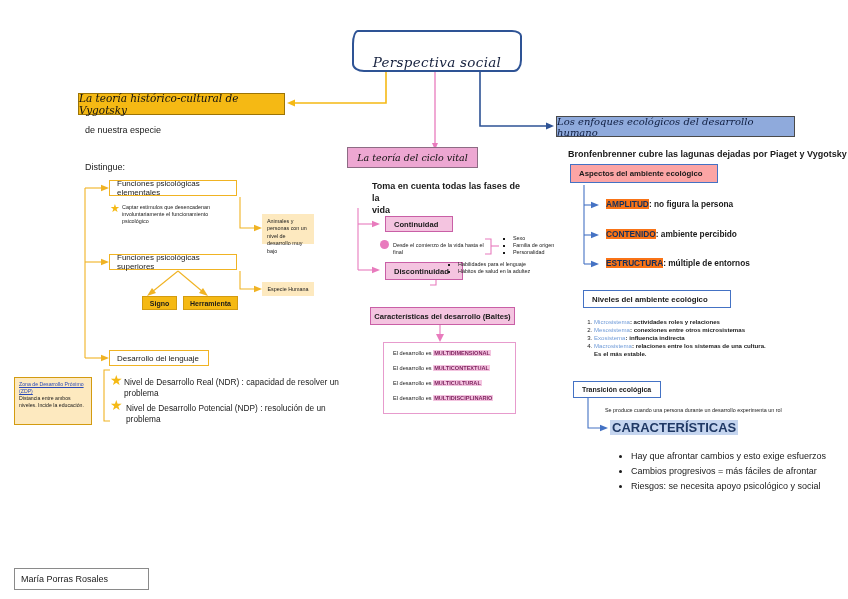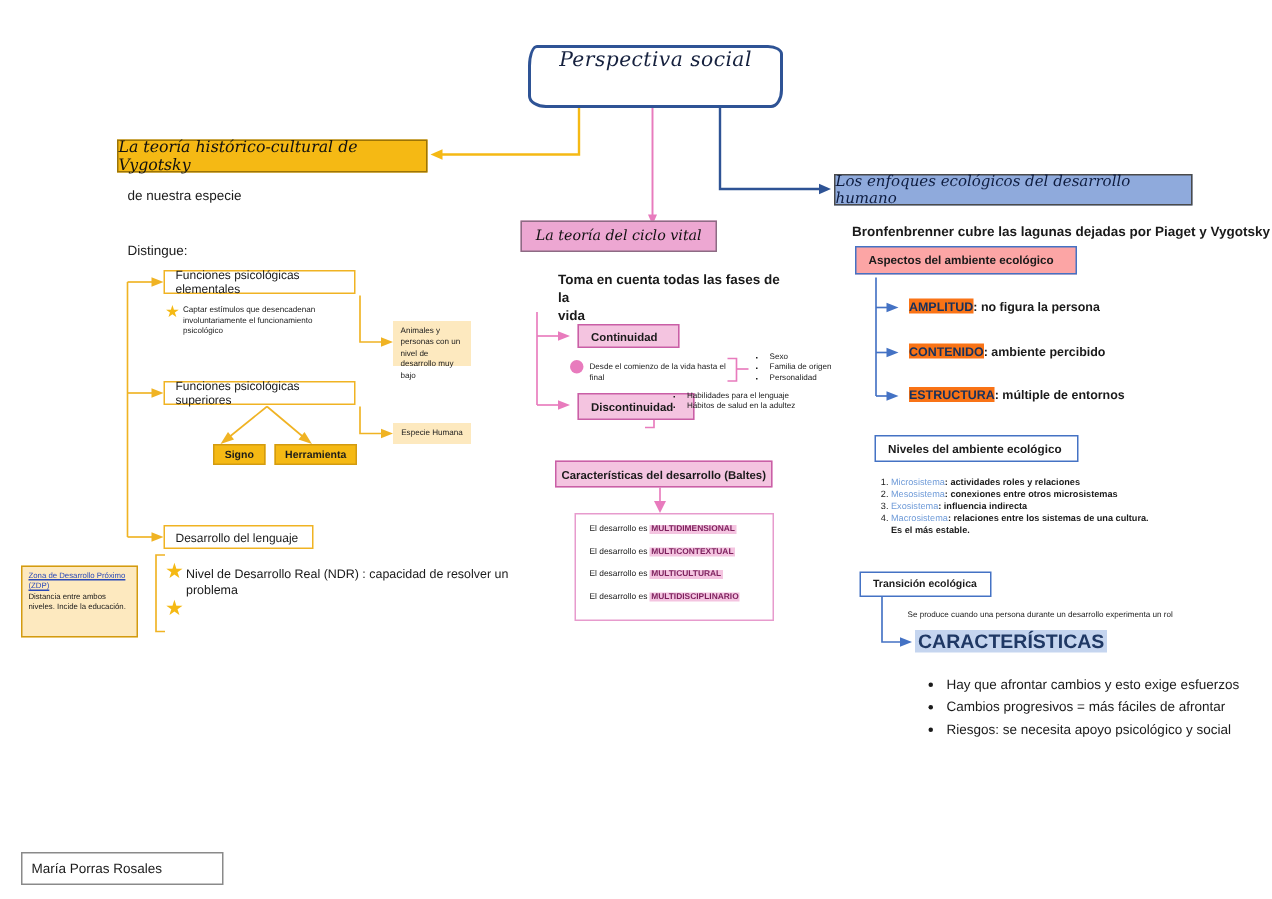--- a/index.html
+++ b/index.html
@@ -2,21 +2,21 @@
 <html><head>
 <meta charset="utf-8">
 <style>
   html,body{margin:0;padding:0;background:#ffffff;}
   body{width:848px;height:599px;position:relative;overflow:hidden;
        font-family:"Liberation Sans","DejaVu Sans",sans-serif;color:#1a1a1a;}
   .abs{position:absolute;}
   
   #root-title{left:352px;top:30px;width:166px;height:38px;border:2.5px solid #2e5395;
        border-radius:6px 10px 8px 12px/14px 6px 12px 8px;background:#fff;
-       display:flex;align-items:flex-start;justify-content:center;}
+       display:flex;align-items:flex-end;justify-content:center;}
   #root-title span{font-family:"DejaVu Serif",serif;font-style:italic;font-size:13.5px;
        color:#16213e;letter-spacing:.3px;}
   
   .hbox{display:flex;align-items:center;justify-content:center;box-sizing:border-box;}
   #vyg-box{left:78px;top:93px;width:207px;height:22px;background:#f5b914;border:1.2px solid #9c7406;}
   #vyg-box span{font-family:"DejaVu Serif",serif;font-style:italic;font-size:10.5px;color:#101010;}
   #ciclo-box{left:347px;top:147px;width:131px;height:21px;background:#eda7d2;border:1.2px solid #8d6b84;}
   #ciclo-box span{font-family:"DejaVu Serif",serif;font-style:italic;font-size:9.5px;color:#101010;}
   #eco-box{left:556px;top:116px;width:239px;height:21px;background:#8faadc;border:1.2px solid #4a4a4a;}
   #eco-box span{font-family:"DejaVu Serif",serif;font-style:italic;font-size:10px;color:#0d1b3e;}
@@ -144,20 +144,21 @@
 <div class="abs ypale" style="left:262px;top:282px;width:52px;height:14px;text-align:center;">Especie Humana</div>
 
 <div class="abs ybox" style="left:109px;top:350px;width:100px;height:16px;">
   <span>Desarrollo del lenguaje</span>
 </div>
 
 <div class="abs star" style="left:110px;top:373px;font-size:14px;">★</div>
 <div class="abs t" style="left:124px;top:377px;width:240px;">Nivel de Desarrollo Real (NDR) : capacidad de resolver un problema</div>
 <div class="abs star" style="left:110px;top:398px;font-size:14px;">★</div>
 <div class="abs t" style="left:126px;top:403px;width:232px;">
+  <div>Nivel de Desarrollo Potencial (NDP) :  resolución de un problema</div>
 </div>
 
 <div class="abs zdp" style="left:14px;top:377px;width:78px;height:48px;">
   <u>Zona de Desarrollo Próximo (ZDP)</u>
   <div>Distancia entre ambos niveles. Incide la educación.</div>
 </div>
 
 <div class="abs hbox" id="ciclo-box">
   <span>La teoría del ciclo vital</span>
 </div>
@@ -213,21 +214,21 @@
 <div class="abs t" style="left:606px;top:199px;">
   <span class="blue-hl b">AMPLITUD</span><span class="b">: no figura la persona</span>
 </div>
 <div class="abs t" style="left:606px;top:229px;">
   <span class="blue-hl b">CONTENIDO</span><span class="b">: ambiente percibido</span>
 </div>
 <div class="abs t" style="left:606px;top:258px;">
   <span class="blue-hl b">ESTRUCTURA</span><span class="b">: múltiple de entornos</span>
 </div>
 
-<div class="abs bbox2" style="left:583px;top:290px;width:136px;height:18px;">Niveles del ambiente ecológico</div>
+<div class="abs bbox2" style="left:583px;top:290px;width:148px;height:18px;">Niveles del ambiente ecológico</div>
 <ol class="abs t7" style="left:580px;top:318px;width:172px;">
   <li>
     <span class="blue-word">Microsistema</span><span class="b">: actividades roles y relaciones</span>
   </li>
   <li>
     <span class="blue-word">Mesosistema</span><span class="b">: conexiones entre otros microsistemas</span>
   </li>
   <li>
     <span class="blue-word">Exosistema</span><span class="b">: influencia indirecta</span>
   </li>

